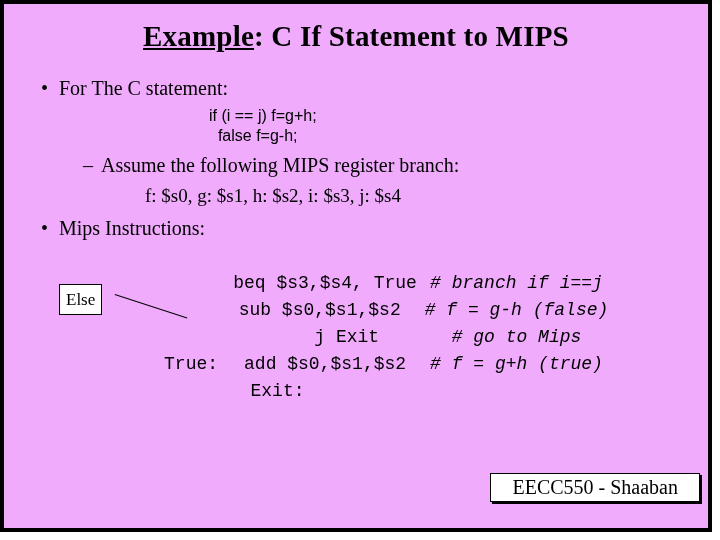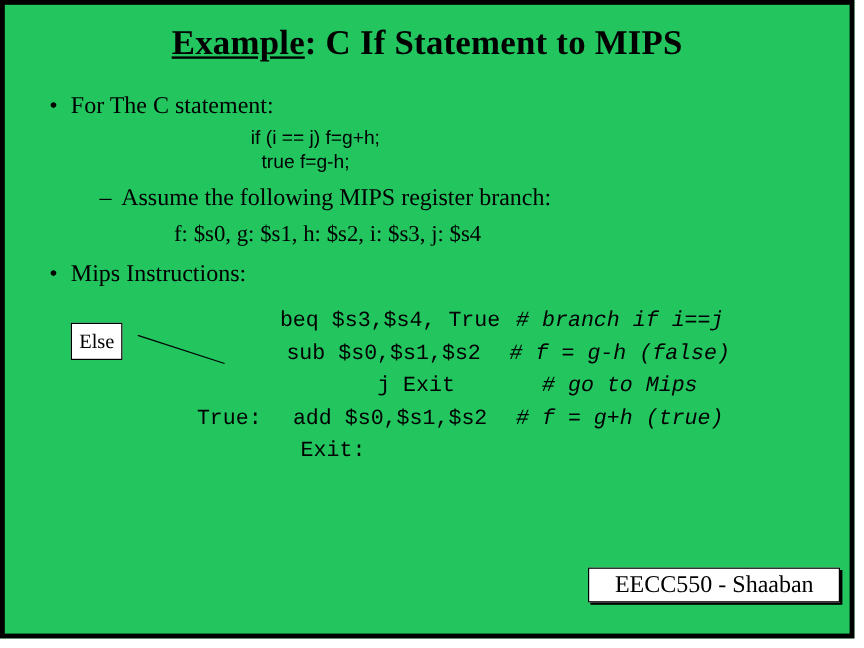--- a/index.html
+++ b/index.html
@@ -6,21 +6,21 @@
     margin: 0;
     padding: 0;
     font-family: "Times New Roman", Times, serif;
     background: #fff;
   }
   .slide {
     width: 712px;
     height: 532px;
     border: 4px solid #000;
     position: relative;
-    background: #22c55e;
+    background: #f0abfc;
     box-sizing: border-box;
   }
   .title {
     text-align: center;
     font-size: 29px;
     font-weight: bold;
     margin-top: 16px;
     margin-bottom: 22px;
     letter-spacing: 0.2px;
   }
@@ -64,21 +64,21 @@
     margin-bottom: 6px;
   }
   .mapping {
     margin-left: 86px;
     margin-top: 2px;
     margin-bottom: 6px;
     font-size: 19px;
   }
   .mips-block {
     position: relative;
-    margin-top: 13px;
+    margin-top: 28px;
     font-family: "Courier New", Courier, monospace;
     font-size: 18px;
     line-height: 1.5;
     margin-left: 38px;
   }
   .mips-row { white-space: pre; text-align: center; }
   .mips-label { display:inline-block; width:58px; }
   .mips-instr { display:inline-block; width:210px; }
   .mips-comment { font-style: italic; }
   .else-box {
@@ -129,21 +129,21 @@
     <span class="u">Example</span><span>: C If Statement to MIPS</span>
   </div>
 
   <div class="content">
 
     <div class="bullet">
       <span>For The C statement:</span>
     </div>
     <div class="mono code-center">
       <div style="white-space:pre;">if (i == j) f=g+h;</div>
-      <div style="white-space:pre;">  true f=g-h;</div>
+      <div style="white-space:pre;">  false f=g-h;</div>
     </div>
 
     <div class="subbullet">
       <span>Assume the following MIPS register branch:</span>
     </div>
     <div class="mapping">f: $s0,  g: $s1,  h: $s2, i:  $s3,  j: $s4</div>
 
     <div class="bullet">
       <span>Mips Instructions:</span>
     </div>

